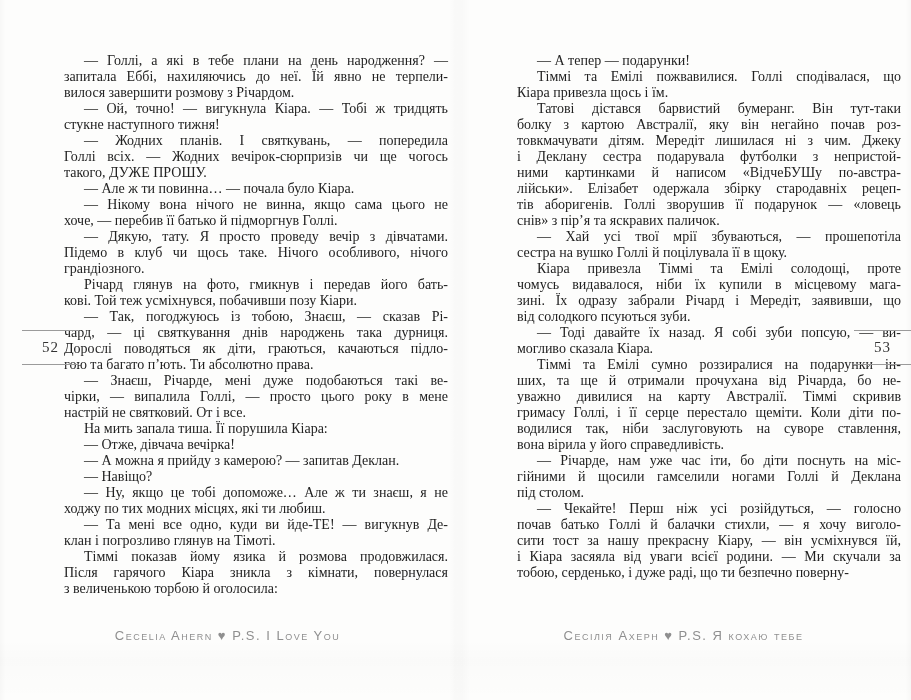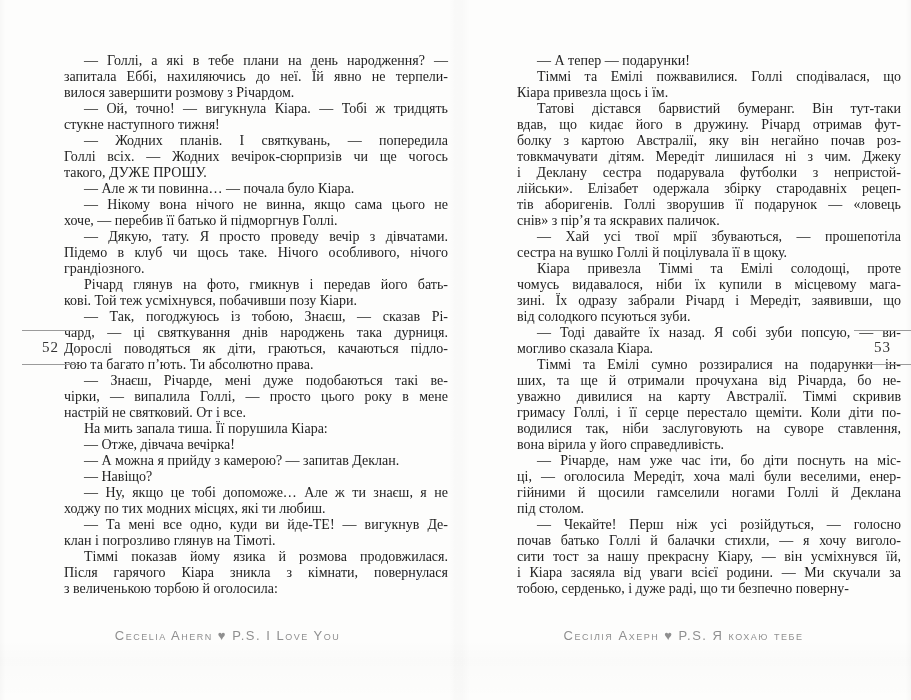--- a/index.html
+++ b/index.html
@@ -98,43 +98,42 @@
       </div>
     <div class="running-footer">Cecelia Ahern ♥ P.S. I Love You</div>
   </div>
 
   <div class="page-half right">
     <div class="text-col right" id="right-col">
         <div class="ln ind">— А тепер — подарунки!</div>
         <div class="ln ind jfull">Тіммі та Емілі пожвавилися. Голлі сподівалася, що</div>
         <div class="ln">Кіара привезла щось і їм.</div>
         <div class="ln ind jfull">Татові дістався барвистий бумеранг. Він тут-таки</div>
-        <div class="ln jfull">вдав, що кидає його в дружину. Річард отримав фут-</div>
         <div class="ln jfull">болку з картою Австралії, яку він негайно почав роз-</div>
         <div class="ln jfull">товкмачувати дітям. Мередіт лишилася ні з чим. Джеку</div>
         <div class="ln jfull">і Деклану сестра подарувала футболки з непристой-</div>
+        <div class="ln jfull">ними картинками й написом «ВідчеБУШу по-австра-</div>
         <div class="ln jfull">лійськи». Елізабет одержала збірку стародавніх рецеп-</div>
         <div class="ln jfull">тів аборигенів. Голлі зворушив її подарунок — «ловець</div>
         <div class="ln">снів» з пір’я та яскравих паличок.</div>
         <div class="ln ind jfull">— Хай усі твої мрії збуваються, — прошепотіла</div>
         <div class="ln">сестра на вушко Голлі й поцілувала її в щоку.</div>
         <div class="ln ind jfull">Кіара привезла Тіммі та Емілі солодощі, проте</div>
         <div class="ln jfull">чомусь видавалося, ніби їх купили в місцевому мага-</div>
         <div class="ln jfull">зині. Їх одразу забрали Річард і Мередіт, заявивши, що</div>
         <div class="ln">від солодкого псуються зуби.</div>
         <div class="ln ind jfull">— Тоді давайте їх назад. Я собі зуби попсую, — ви-</div>
         <div class="ln">могливо сказала Кіара.</div>
         <div class="ln ind jfull">Тіммі та Емілі сумно роззиралися на подарунки ін-</div>
         <div class="ln jfull">ших, та ще й отримали прочухана від Річарда, бо не-</div>
         <div class="ln jfull">уважно дивилися на карту Австралії. Тіммі скривив</div>
         <div class="ln jfull">гримасу Голлі, і її серце перестало щеміти. Коли діти по-</div>
         <div class="ln jfull">водилися так, ніби заслуговують на суворе ставлення,</div>
         <div class="ln">вона вірила у його справедливість.</div>
         <div class="ln ind jfull">— Річарде, нам уже час іти, бо діти поснуть на міс-</div>
-        <div class="ln jfull">ці, — оголосила Мередіт, хоча малі були веселими, енер-</div>
         <div class="ln jfull">гійними й щосили гамселили ногами Голлі й Деклана</div>
         <div class="ln">під столом.</div>
         <div class="ln ind jfull">— Чекайте! Перш ніж усі розійдуться, — голосно</div>
         <div class="ln jfull">почав батько Голлі й балачки стихли, — я хочу виголо-</div>
         <div class="ln jfull">сити тост за нашу прекрасну Кіару, — він усміхнувся їй,</div>
         <div class="ln jfull">і Кіара засяяла від уваги всієї родини. — Ми скучали за</div>
         <div class="ln">тобою, серденько, і дуже раді, що ти безпечно поверну-</div>
       </div>
     <div class="running-footer">Сесілія Ахерн ♥ P.S. Я кохаю тебе</div>
   </div>

